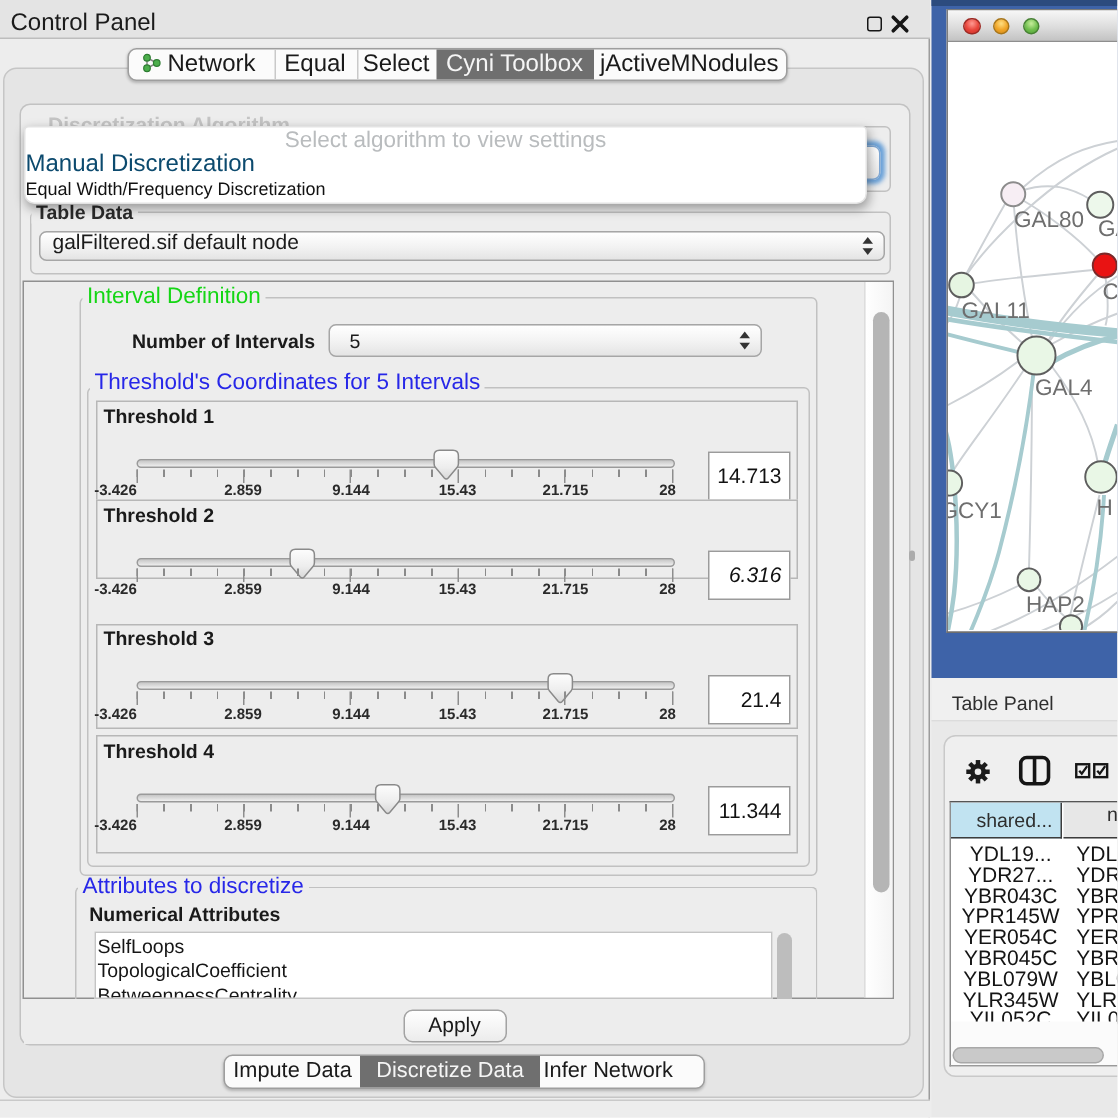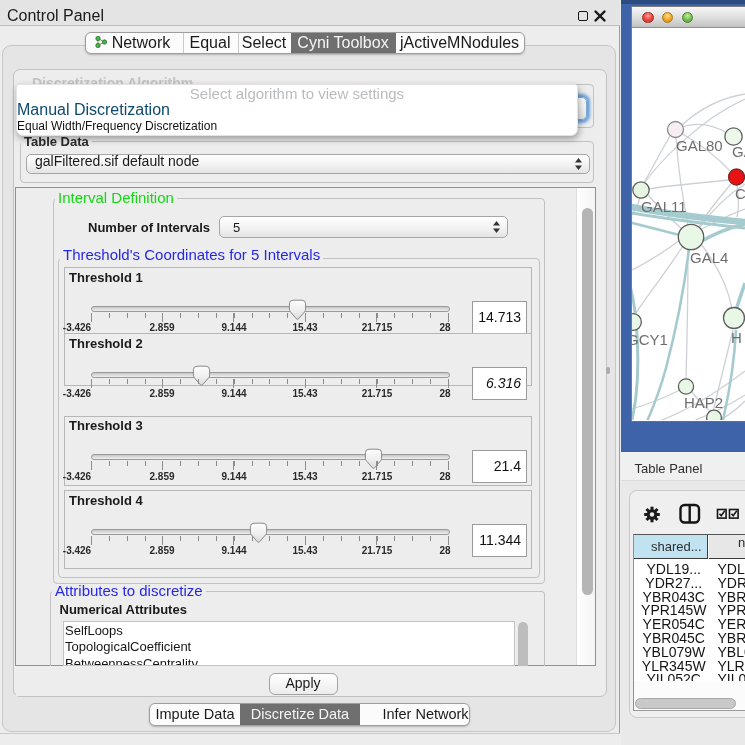--- a/index.html
+++ b/index.html
@@ -214,21 +214,21 @@
 </div>
 <div class="a" style="left:517.5px;top:622px;width:10px;height:44px;background:#BDBDBD;border-radius:5px 5px 0 0;"></div>
 
 <div class="a" style="left:15.5px;top:666px;width:579px;height:30px;background:#EDEDED;"></div>
 
 <div class="a" style="left:268.5px;top:673px;width:67px;height:20px;border:1px solid #A3A3A3;border-radius:6px;background:linear-gradient(180deg,#FFFFFF,#ECECEC);font-size:14px;color:#1a1a1a;text-align:center;line-height:19px;">Apply</div>
 
 <div class="seg" style="left:149px;top:703px;width:319px;height:21px;font-size:14.5px;">
   <div class="s" style="left:0;width:90px;height:21px;line-height:21px;">Impute Data</div>
   <div class="s dark" style="left:90px;width:120px;height:21px;line-height:21px;">Discretize Data</div>
-  <div class="s" style="left:210px;width:91px;height:21px;line-height:21px;border-radius:0 6px 6px 0;padding-left:20px;">Infer Network</div>
+  <div class="s" style="left:210px;width:91px;height:21px;line-height:21px;border-radius:0 6px 6px 0;">Infer Network</div>
 </div>
 <div class="a" style="left:0;top:732.5px;width:620px;height:1px;background:#C9C9C9;"></div>
 <div class="a" style="left:0;top:733.5px;width:620px;height:12px;background:#EDEDED;"></div>
 
 <div class="a" style="left:16px;top:84px;width:562px;height:51.5px;background:#FFFFFF;border-radius:3px 3px 7px 7px;box-shadow:1px 3px 7px rgba(0,0,0,0.35);border:1px solid #E3E3E3;box-sizing:border-box;">
   <div style="height:17px;line-height:18px;text-align:center;font-size:15px;color:#B9BCBE;">Select algorithm to view settings</div>
   <div style="height:16.5px;line-height:16px;font-size:16px;font-weight:normal;color:#0c4a6e;">Manual Discretization</div>
   <div style="height:16px;line-height:15.5px;font-size:12px;color:#111;">Equal Width/Frequency Discretization</div>
 </div>
 

